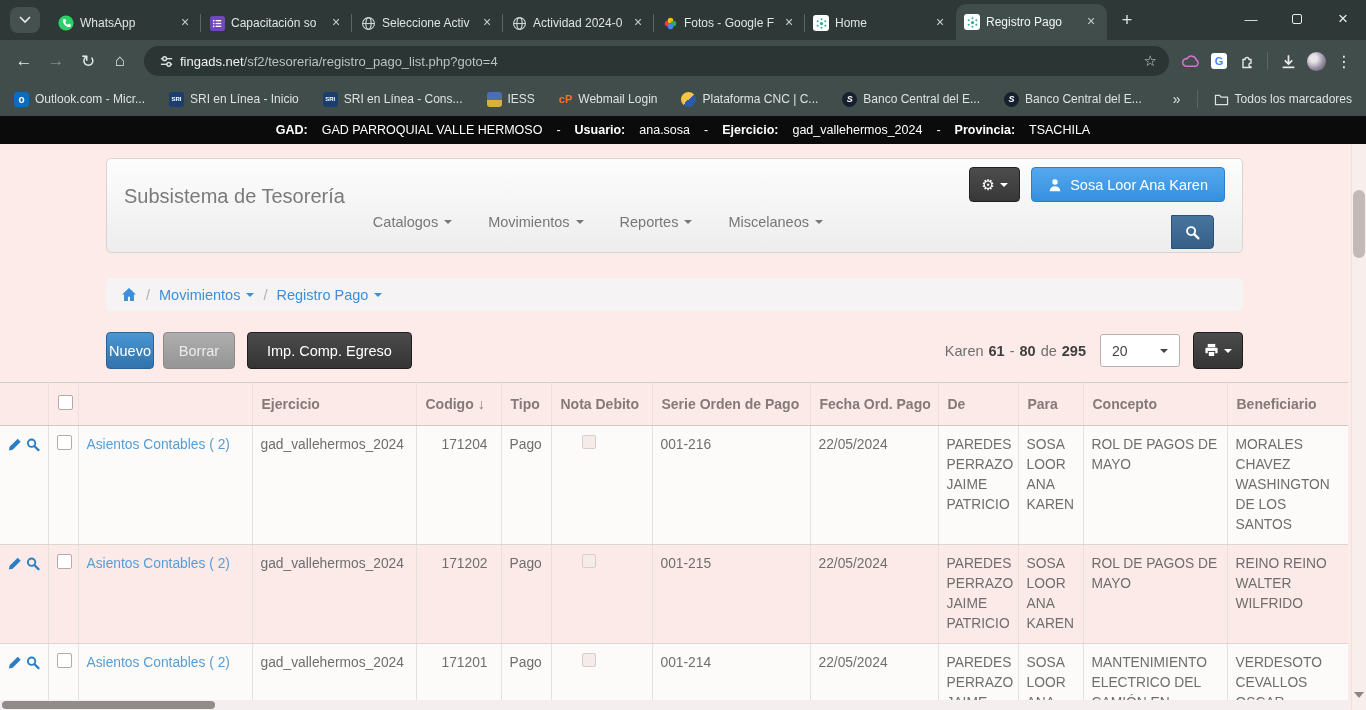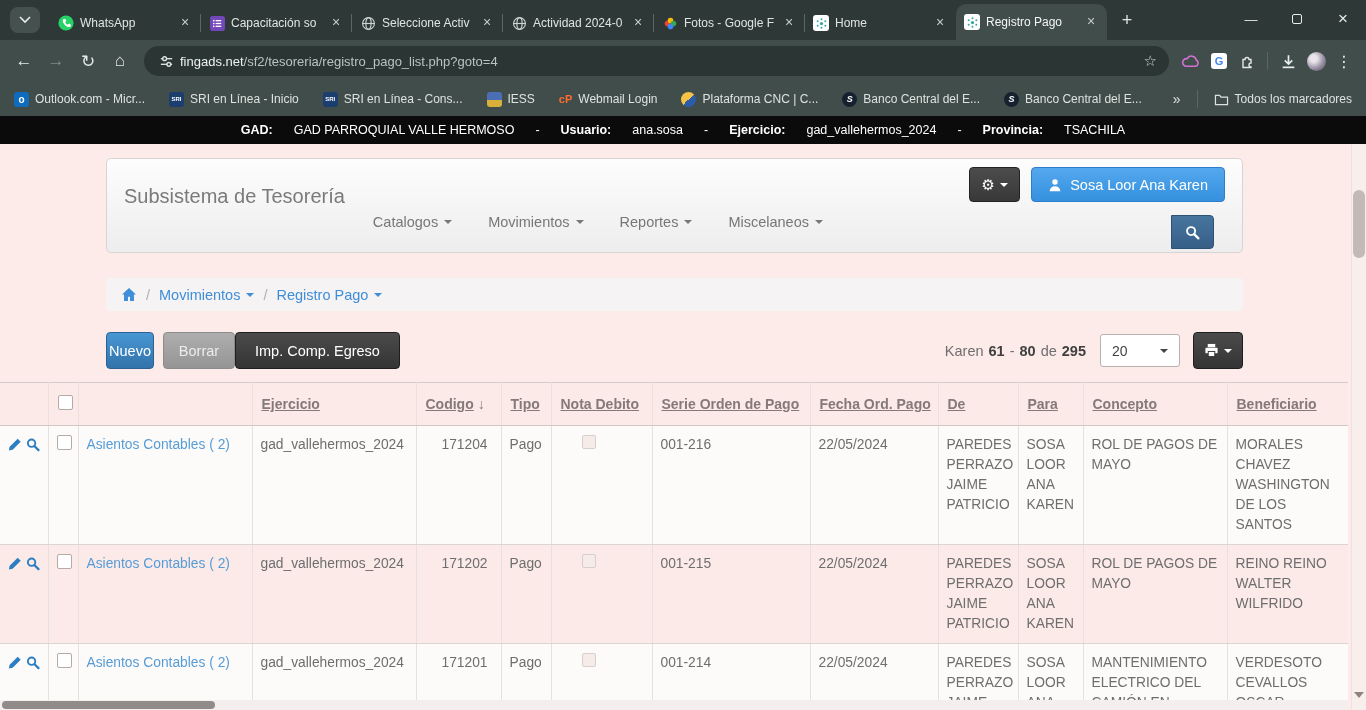--- a/index.html
+++ b/index.html
@@ -35,21 +35,21 @@
   .avatar{width:19px;height:19px;border-radius:50%;background:radial-gradient(circle at 35% 35%,#e8e4ea 20%,#9b93a6 55%,#4a4452 100%)}
   .translate-box{width:16px;height:16px;background:#fff;border-radius:3px;color:#4285f4;font-weight:bold;font-size:11px;text-align:center;line-height:16px}
 
   .bookmarks{height:34px;background:#414d4a;display:flex;align-items:center;padding:0 14px;font-size:12px;color:#dde2e0}
   .bm{display:flex;align-items:center;gap:6px;margin-right:24px;white-space:nowrap}
   .bm-sq{width:15px;height:15px;border-radius:3px;color:#fff;font-weight:bold;display:flex;align-items:center;justify-content:center}
   .bm-right{margin-left:auto;display:flex;align-items:center;gap:10px}
   .bm-more{font-size:14px;color:#dde2e0}
 
   
-  .gadbar{height:28px;background:#0b0b0b;color:#fff;font-size:12.5px;display:flex;align-items:center;justify-content:center;gap:21px}
+  .gadbar{height:28px;background:#0b0b0b;color:#fff;font-size:12.5px;display:flex;align-items:center;justify-content:center;gap:14px}
   .gadbar b{font-weight:bold}
 
   .page{height:566px;background:#fcebe9;position:relative;overflow:hidden}
   .container{width:1137px;margin-left:106px}
 
   .navbar{margin-top:14px;height:95px;background:linear-gradient(#fdfdfd,#ededed);border:1px solid #d9d4d3;border-radius:5px;position:relative;display:flex}
   .brand{padding:26px 12px 0 17px;font-size:20px;color:#7a7a7a;white-space:nowrap}
   .menu{display:flex;margin-top:32px;margin-left:16px;gap:36px;font-size:14.5px;color:#777}
   .mi{display:flex;align-items:center;gap:6px;white-space:nowrap}
   .caret{width:0;height:0;border-left:4px solid transparent;border-right:4px solid transparent;border-top:4px solid currentColor;display:inline-block}
@@ -70,21 +70,21 @@
   .btn-borrar{width:72px;background:linear-gradient(#aeaeae,#959595);border:1px solid #8b8b8b;color:#ececec;margin-left:9px}
   .btn-dark{background:linear-gradient(#4b4b4b,#343434);border:1px solid #1e1e1e;color:#fff;padding:0 19px}
   .viewing{margin-left:auto;display:flex;align-items:center;font-size:14.5px;color:#6f6f6f;gap:5px}
   .viewing b{color:#3f3f3f}
   .page-size{width:80px;height:33px;background:#fff;border:1px solid #b9b2b0;border-radius:3px;margin-left:14px;display:flex;align-items:center;padding:0 11px;color:#444;font-size:14px}
   .page-size .caret{margin-left:auto;color:#444}
   .print-btn{margin-left:13px;width:50px;height:37px;background:linear-gradient(#4b4b4b,#343434);border:1px solid #1e1e1e;border-radius:4px;color:#fff;display:flex;align-items:center;justify-content:center;gap:5px}
 
   
   table.grid{margin-top:13px;width:1348px;border-collapse:collapse;table-layout:fixed;background:#fdfbfa;font-size:13.8px;color:#6e6e6e;border-top:1px solid #d2cbca}
-  .grid th{height:43px;background:#fceae8;color:#85797a;font-weight:bold;font-size:14px;text-align:left;padding:0 9px;text-decoration:underline;border-left:1px solid #ecdfdd;border-bottom:1px solid #cfc8c7;white-space:nowrap;overflow:hidden}
+  .grid th{height:43px;background:#fceae8;color:#85797a;font-weight:bold;font-size:14px;text-align:left;padding:0 9px;border-left:1px solid #ecdfdd;border-bottom:1px solid #cfc8c7;white-space:nowrap;overflow:hidden}
   .grid th:first-child,.grid td:first-child{border-left:none}
   .grid th.nound{text-decoration:none}
   .grid td{vertical-align:top;padding:9px 8px;line-height:20px;border-left:1px solid #e8e0df;border-bottom:1px solid #ddd5d4;overflow:hidden}
   .grid tr.odd td{background:#fdfbfa}
   .grid tr.even td{background:#fceae8}
   .td-codigo{text-align:right;padding-right:13px !important}
   .row-link{color:#569cd6}
   .cb{width:15px;height:15px;background:#fff;border:1px solid #b3aba9;border-radius:2px;display:inline-block}
   .cb-dis{width:14px;height:14px;background:#f5ecea;border:1px solid #d8cecc;border-radius:2px;display:inline-block;margin-left:22px}
   .row-icons{display:flex;gap:4px;padding-top:2px;color:#2b7ec2}
@@ -387,21 +387,21 @@
       <span>/</span>
       <span class="bc-link">
           <span>Registro Pago</span>
           <i class="caret"></i>
         </span>
     </div>
 
     <div class="actions">
       <div class="btn btn-nuevo">Nuevo</div>
       <div class="btn btn-borrar">Borrar</div>
-      <div class="btn btn-dark" style="margin-left:0">Imp. Comp. Egreso</div>
+      <div class="btn btn-dark" style="margin-left:12px">Imp. Comp. Egreso</div>
 
       <div class="viewing">
         <span>Karen</span>
         <b>61</b>
         <span>-</span>
         <b>80</b>
         <span>de</span>
         <b>295</b>
       </div>
       <div class="page-size">

